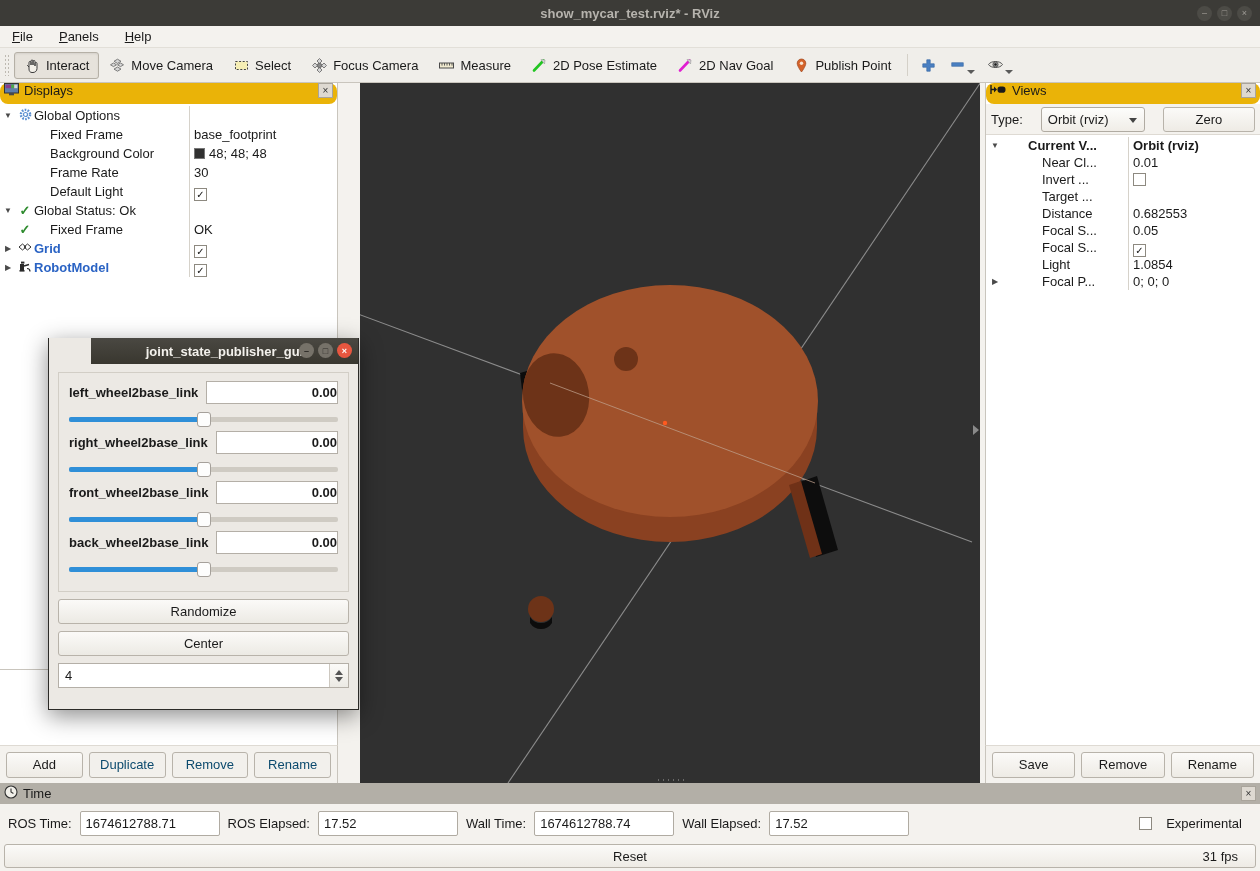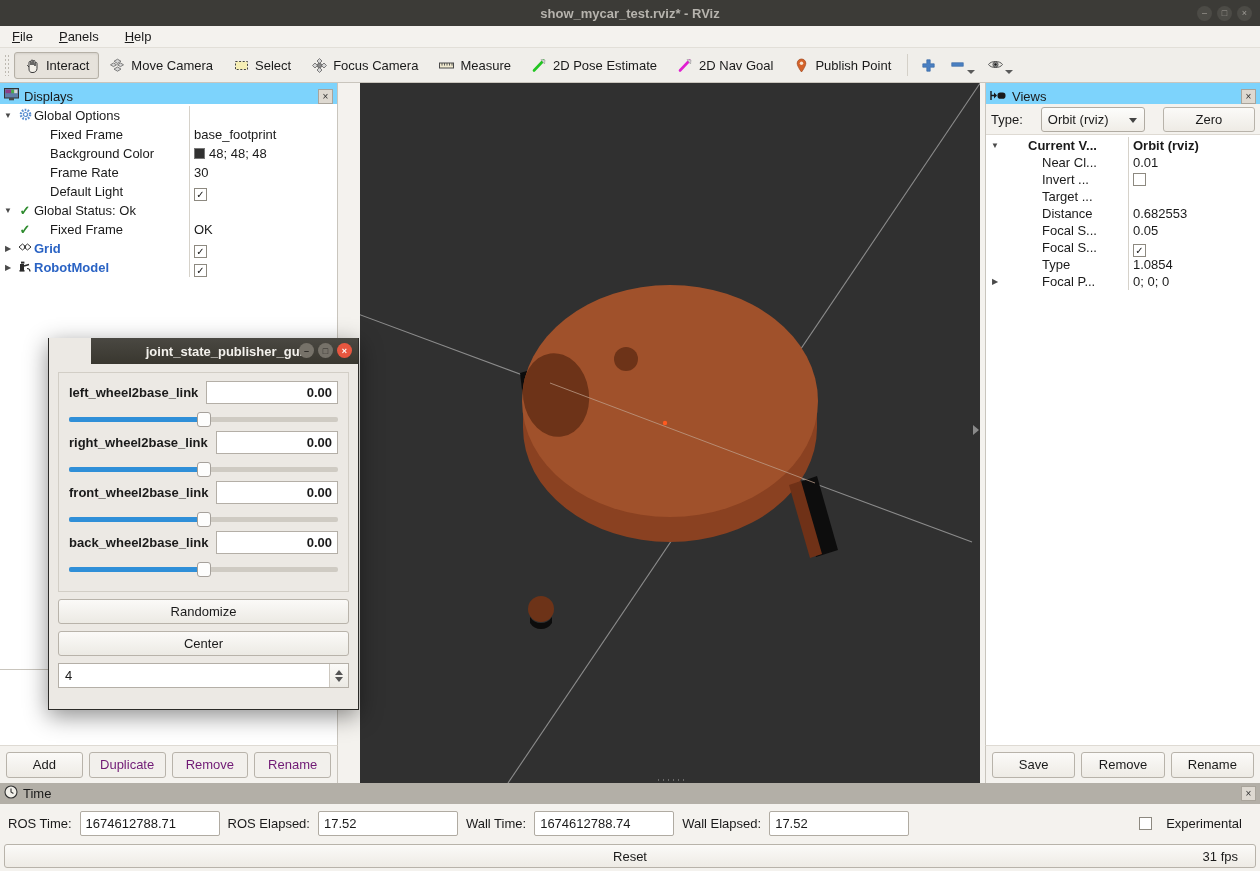--- a/index.html
+++ b/index.html
@@ -62,23 +62,23 @@
   
   #main { position:absolute; left:0; top:83px; right:0; bottom:88px; }
 
   
   #displays {
     position:absolute; left:0; top:0; width:338px; bottom:38px;
     background:#ffffff; border-right:1px solid #c9c5bd;
     display:flex; flex-direction:column;
   }
   .panel-header {
-    height:21px; background:#7dd3fc;
-    display:flex; align-items:flex-end; padding:0 4px; gap:5px;
-    font-size:13px; color:#1a1a1a;
+    height:21px; background:#eab308;
+    display:flex; align-items:flex-start; padding:0 4px; gap:5px;
+    font-size:13px; color:#1a1a1a;border-radius:8px;
   }
   .panel-header .ph-title { flex:1; }
   .px { width:15px; height:15px; background:#ded9d1; border:1px solid #a9a49b;
         display:flex;align-items:center;justify-content:center;font-size:10px; color:#333;}
   .tree { flex:1; overflow:hidden; position:relative; background:#fff; }
   .trow { display:flex; align-items:center; height:19px; font-size:13px; }
   .tw-arrow { width:16px; text-align:center; color:#4a4a4a; font-size:8px; flex:none;}
   .tw-icon { width:18px; text-align:center; flex:none; font-size:12px;}
   .tw-label { flex:none; }
   .tw-label.col { width:155px; }
@@ -95,21 +95,21 @@
     position:absolute; left:0; bottom:0; width:338px; height:38px;
     background:#f4f2ee; display:flex; align-items:center; gap:6px; padding:0 6px;
     border-right:1px solid #c9c5bd; border-top:1px solid #dedad3;
   }
   .btn {
     flex:1; height:26px; background:linear-gradient(#fbfaf8,#eeebe5);
     border:1px solid #b8b3aa; border-radius:3px; font-size:13px;
     display:flex;align-items:center;justify-content:center;
     font-family:"Liberation Sans", sans-serif; color:#1a1a1a;
   }
-  .btn.disabled { color:#701a75; background:#f2f0ec; }
+  .btn.disabled { color:#0c4a6e; background:#f2f0ec; }
 
   
   #viewport {
     position:absolute; left:360px; top:0; right:280px; bottom:0;
     background:#303030; overflow:hidden;
   }
   #viewport svg { position:absolute; left:0; top:0; }
   #viewport .expander {
     position:absolute; right:1px; top:50%; margin-top:-8px;
     width:0;height:0;border-top:5px solid transparent;border-bottom:5px solid transparent;border-left:6px solid #8a8a8a;
@@ -187,21 +187,21 @@
   .jb { width:15px;height:15px;border-radius:50%;background:#767269;color:#2c2a26;
         font-size:9px;display:flex;align-items:center;justify-content:center;}
   .jb.close { background:#e8563f; color:#fff; }
   #jsp-body { padding:8px 9px 9px 9px; }
   #jsp-group { border:1px solid #d2cec6; background:#ece9e4; padding:8px 10px 10px 10px; }
   .jrow { margin-bottom:4px; }
   .jrow-top { display:flex; align-items:center; gap:8px; }
   .jname { font-size:13px; font-weight:bold; white-space:nowrap; flex:none; }
   .jval {
     flex:1; height:23px; background:#fff; border:1px solid #b4afa7;
-    display:flex; align-items:center; justify-content:flex-end; padding-right:5px;
+    display:flex; align-items:center; justify-content:flex-end; 
     font-size:13px; font-weight:bold;
   }
   .slider { position:relative; height:16px; margin-top:7px; }
   .strack { position:absolute; left:0; right:0; top:6px; height:5px;
             background:#cfcbc3; border-radius:2px; }
   .sfill  { position:absolute; left:0; width:50%; top:6px; height:5px;
             background:#2f8fd8; border-radius:2px; }
   .shandle{ position:absolute; left:50%; margin-left:-7px; top:1px;
             width:14px; height:15px; background:#fdfdfc;
             border:1px solid #a5a09a; border-radius:3px; }
@@ -547,21 +547,21 @@
             <span class="v-label" style="padding-left:14px">Focal S...</span>
             <span class="v-val"><span>0.05</span></span>
           </div>
           <div class="vrow">
             <span class="v-arrow"></span>
             <span class="v-label" style="padding-left:14px">Focal S...</span>
             <span class="v-val"><span class="cbx">✓</span></span>
           </div>
           <div class="vrow">
             <span class="v-arrow"></span>
-            <span class="v-label" style="padding-left:14px">Type</span>
+            <span class="v-label" style="padding-left:14px">Light</span>
             <span class="v-val"><span>1.0854</span></span>
           </div>
           <div class="vrow">
             <span class="v-arrow">▶</span>
             <span class="v-label" style="padding-left:14px">Focal P...</span>
             <span class="v-val"><span>0; 0; 0</span></span>
           </div>
         </div>
     </div>
   </div>

